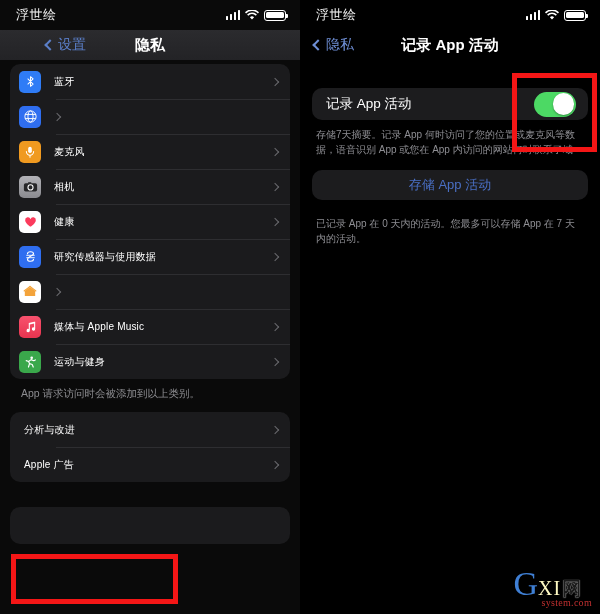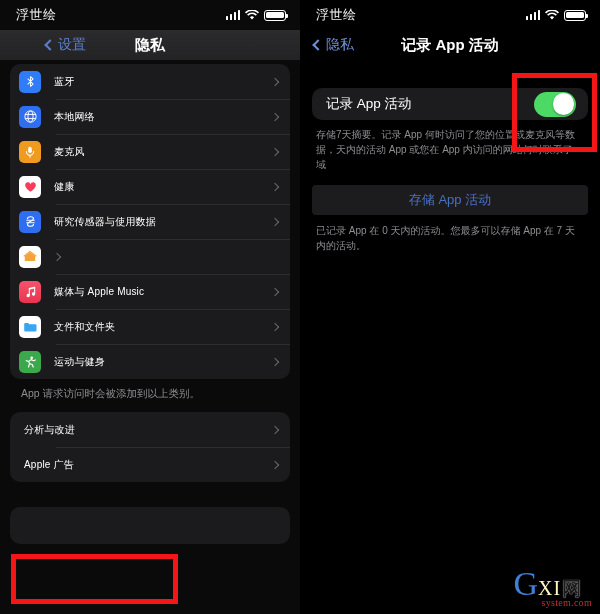--- a/index.html
+++ b/index.html
@@ -107,21 +107,21 @@
     position:relative; flex:0 0 42px; cursor:pointer;
   }
   .switch .knob{
     position:absolute; top:1.6px; right:1.6px; width:21.5px; height:21.5px;
     border-radius:50%; background:#fff; box-shadow:0 1px 2px rgba(0,0,0,.35);
   }
   .r-desc{
     font-size:10px; color:#8e8e93; padding:7px 18px 0 16px; line-height:1.5;
   }
   .btn-group{
-    background:#1c1c1e; border-radius:4px; margin:13px 12px 0;
+    background:#1c1c1e; border-radius:10px; margin:13px 12px 0;
     height:30px; display:flex; align-items:center; justify-content:center; cursor:pointer;
   }
   .btn-group span{ font-size:13px; color:#4a6fc4; font-weight:500; }
 
   
   .hl{ position:absolute; border:5px solid #f41616; z-index:9; pointer-events:none; }
 
   
   .wm{
     position:absolute; right:8px; bottom:6px; z-index:12;
@@ -186,36 +186,46 @@
         </div>
 
         <div class="row">
           <div class="ico ico-net">
             <svg viewBox="0 0 20 20" width="15" height="15">
                 <circle cx="10" cy="10" r="7.5" fill="none" stroke="#fff" stroke-width="1.3"></circle>
                 <ellipse cx="10" cy="10" rx="3.4" ry="7.5" fill="none" stroke="#fff" stroke-width="1.3"></ellipse>
                 <path d="M2.8 7.2h14.4M2.8 12.8h14.4" stroke="#fff" stroke-width="1.3"></path>
               </svg>
           </div>
-          <span class="row-label">本地网络</span>
           <span class="chev-r"></span>
         </div>
 
         <div class="row">
           <div class="ico ico-mic">
             <svg viewBox="0 0 20 20" width="14" height="14">
                 <rect x="7.4" y="2.6" width="5.2" height="9" rx="2.6" fill="#fff"></rect>
                 <path d="M4.8 9.4a5.2 5.2 0 0 0 10.4 0M10 14.6v3" stroke="#fff" stroke-width="1.5" fill="none" stroke-linecap="round"></path>
               </svg>
           </div>
           <span class="row-label">麦克风</span>
           <span class="chev-r"></span>
         </div>
 
 
+        <div class="row">
+          <div class="ico ico-cam">
+            <svg viewBox="0 0 20 16" width="15" height="12">
+                <rect x="1.2" y="3" width="17.6" height="11" rx="2.4" fill="#262628"></rect>
+                <circle cx="10" cy="8.5" r="3.4" fill="none" stroke="#fff" stroke-width="1.4"></circle>
+                <rect x="6.6" y="1.6" width="4.6" height="2" rx=".8" fill="#262628"></rect>
+              </svg>
+          </div>
+          <span class="row-label">相机</span>
+          <span class="chev-r"></span>
+        </div>
 
         <div class="row">
           <div class="ico ico-health">
             <svg viewBox="0 0 20 18" width="13" height="12">
                 <path d="M10 16.2S1.8 11 1.8 6.2A4.2 4.2 0 0 1 10 4.6a4.2 4.2 0 0 1 8.2 1.6c0 4.8-8.2 10-8.2 10z" fill="#fb3b5c"></path>
               </svg>
           </div>
           <span class="row-label">健康</span>
           <span class="chev-r"></span>
         </div>
@@ -245,29 +255,20 @@
         <div class="row">
           <div class="ico ico-music">
             <svg viewBox="0 0 18 18" width="13" height="13">
                 <path d="M14 2.4 6.6 4.2v8.2a2.3 2.3 0 1 0 1.5 2.1V6.4l5.9-1.4v5.3a2.3 2.3 0 1 0 1.5 2.1V2.4z" fill="#fff"></path>
               </svg>
           </div>
           <span class="row-label">媒体与 Apple Music</span>
           <span class="chev-r"></span>
         </div>
 
-        <div class="row">
-          <div class="ico ico-files">
-            <svg viewBox="0 0 20 16" width="15" height="12">
-                <path d="M1.6 4.2a1.6 1.6 0 0 1 1.6-1.6h3.6l1.6 1.8h8a1.6 1.6 0 0 1 1.6 1.6v6.4a1.6 1.6 0 0 1-1.6 1.6H3.2a1.6 1.6 0 0 1-1.6-1.6z" fill="#39a4f0"></path>
-              </svg>
-          </div>
-          <span class="row-label">文件和文件夹</span>
-          <span class="chev-r"></span>
-        </div>
 
         <div class="row">
           <div class="ico ico-fitness">
             <svg viewBox="0 0 20 20" width="14" height="14">
                 <circle cx="12.4" cy="3.9" r="1.9" fill="#fff"></circle>
                 <path d="M11.6 6.6 8 9.2l1.4 3.2-1.6 4.8M9.4 12.4l3.8 1.2 1.4 3.6M11.6 6.6l3.8 1.6 2.2-1.2M8 9.2 4.6 8" stroke="#fff" stroke-width="1.7" fill="none" stroke-linecap="round" stroke-linejoin="round"></path>
               </svg>
           </div>
           <span class="row-label">运动与健身</span>
           <span class="chev-r"></span>
@@ -335,27 +336,27 @@
 
       <div class="r-group">
         <div class="toggle-row">
           <span class="toggle-label">记录 App 活动</span>
           <div class="switch">
             <div class="knob"></div>
           </div>
         </div>
       </div>
 
-      <div class="r-desc">存储7天摘要。记录 App 何时访问了您的位置或麦克风等数据，天内的活动 App 或您在 App 内访问的网站何时联系了域</div>
+      <div class="r-desc">存储7天摘要。记录 App 何时访问了您的位置或麦克风等数据，语音识别 App 或您在 App 内访问的网站何时联系了域</div>
 
       <div class="btn-group">
         <span>存储 App 活动</span>
       </div>
 
-      <div class="r-desc" style="padding-top:8px;">已记录 App 在 0 天内的活动。您最多可以存储 App 在 7 天内的活动。</div>
+      <div class="r-desc" style="padding-top:16px;">已记录 App 在 0 天内的活动。您最多可以存储 App 在 7 天内的活动。</div>
     </div>
 
     <div class="hl" style="left:212px; top:73px; width:85px; height:79px;"></div>
 
     <div class="wm">
       <div class="wm-top">
         <span class="wm-g">G</span>
         <span class="wm-xi">XI</span>
         <span class="wm-cn">网</span>
       </div>

